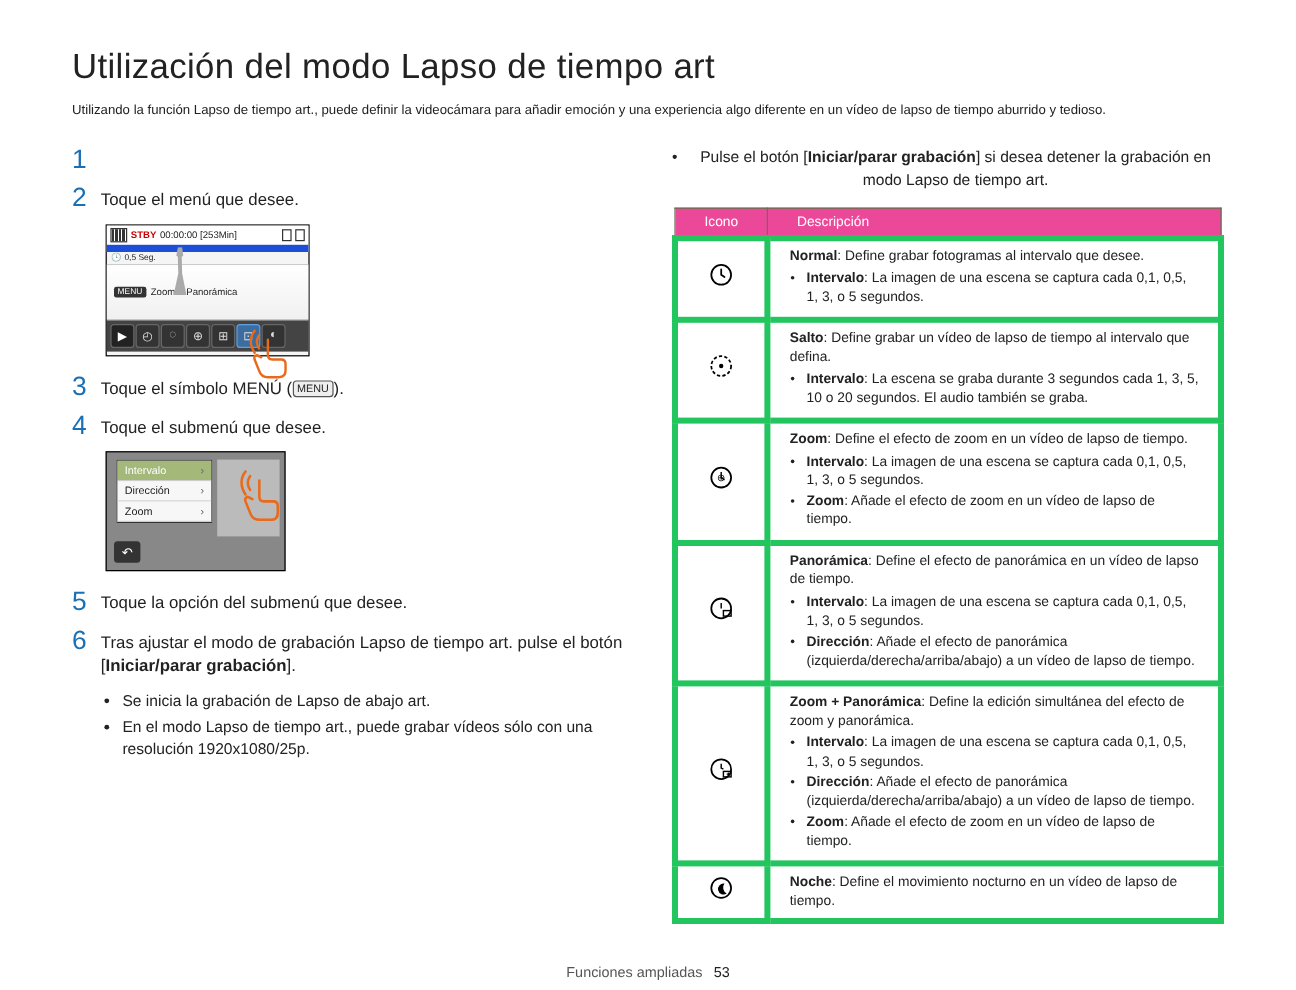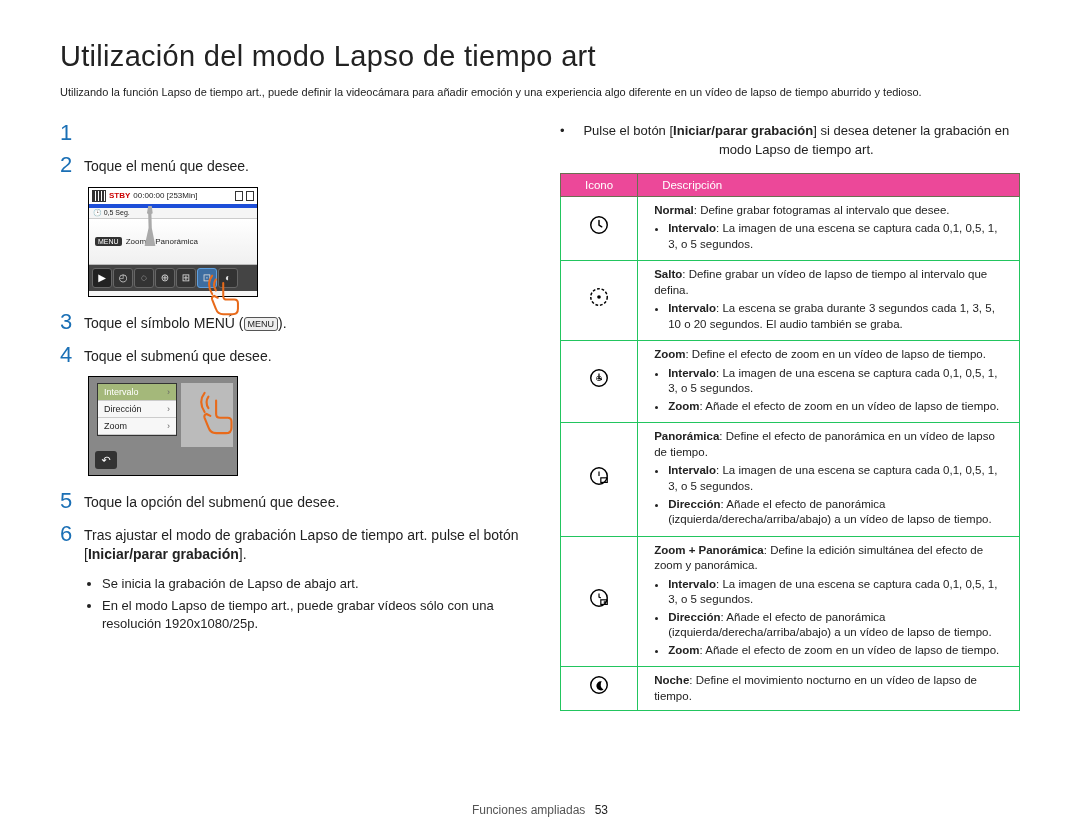--- a/index.html
+++ b/index.html
@@ -69,21 +69,21 @@
     width: 170px; height: 110px;
     border: 1px solid #000;
     margin: 8px 0 14px 28px;
     background: #f5f5f5;
     position: relative;
     font-size: 8px;
     overflow: visible;
   }
   .shot1 .topbar {
     display:flex; align-items:center; gap:3px;
-    padding:2px 3px; background:#fff; border-bottom:4px solid #1d4ed8;
+    padding:2px 3px; background:#fff; border-bottom:6px solid #1d4ed8;
   }
   .film-ic{width:14px;height:12px;border:1px solid #333;background:repeating-linear-gradient(90deg,#333 0 2px,#fff 2px 3px);} 
   .stby{color:#c00;font-weight:bold;}
   .batt-row{margin-left:auto;display:flex;gap:3px;}
   .batt-ic{width:8px;height:10px;border:1px solid #333;}
   .mid{
     height:46px;display:flex;align-items:center;padding-left:6px;
     background:linear-gradient(#fff,#f0f0f0);
     border-bottom:1px solid #bbb;
   }
@@ -147,21 +147,21 @@
   .right-bullet::before{content:"•";margin-right:8px;}
   table.icon-table{
     width:100%;border-collapse:collapse;font-size:11.5px;
   }
   .icon-table th{
     background:#ec4899;color:#fff;text-align:left;
     padding:5px 24px;font-weight:normal;border:1px solid #6b6e51;
   }
   .icon-table th:first-child{width:58px;}
   .icon-table td{
-    border:1px solid #22c55e;padding:6px 16px;vertical-align:top;
+    border:5px solid #22c55e;padding:6px 16px;vertical-align:top;
     line-height:1.35;
   }
   .icon-table td.ic{
     text-align:center;vertical-align:middle;font-size:20px;
   }
   .desc b{font-weight:bold;}
   .desc ul{margin:3px 0 0 0;padding-left:14px;}
   .desc ul li{list-style:disc;margin-bottom:2px;}
   
   .footer{

